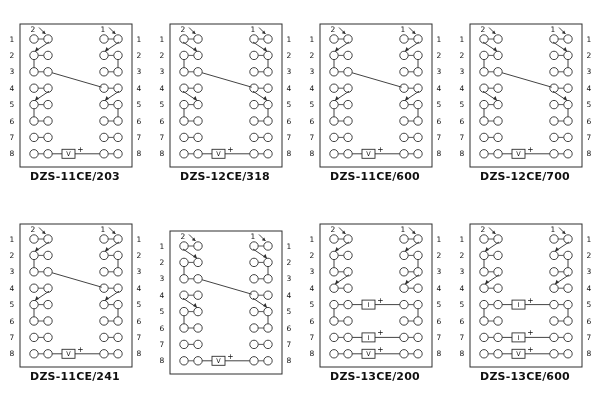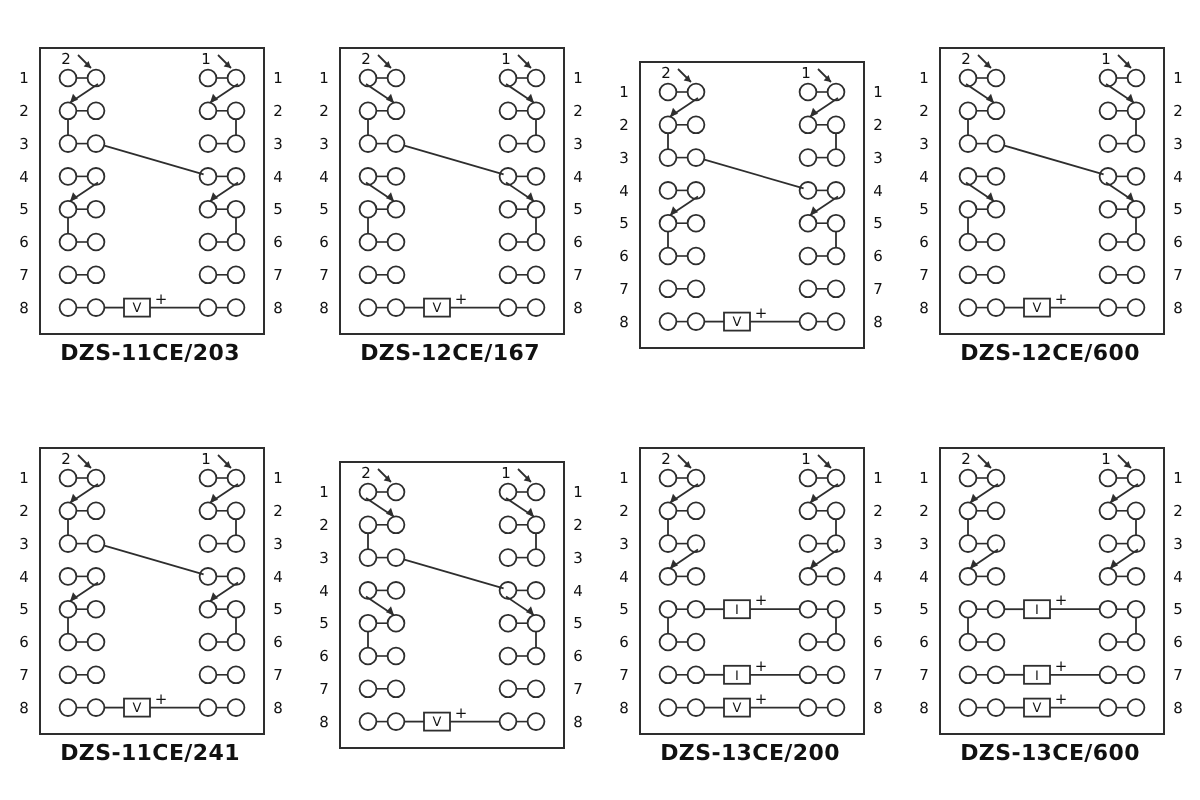--- a/index.html
+++ b/index.html
@@ -217,21 +217,21 @@
         <text x="68.5" y="139.2" text-anchor="middle" font-size="6.5" fill="#111111">V</text>
         <line x1="75" y1="136.79999999999998" x2="99.8" y2="136.79999999999998" stroke="#2e2e2e" stroke-width="0.9"></line>
         <text x="80.5" y="134.79999999999998" text-anchor="middle" font-size="7.5" fill="#111111">+</text>
         <text x="33" y="15" text-anchor="middle" font-size="7.5" fill="#111111">2</text>
         <line x1="39" y1="10.5" x2="45.5" y2="17" stroke="#2e2e2e" stroke-width="0.9"></line>
         <polygon points="45.5,17 41.8,16.2 44.3,13.5" fill="#2e2e2e"></polygon>
         <text x="103" y="15" text-anchor="middle" font-size="7.5" fill="#111111">1</text>
         <line x1="109" y1="10.5" x2="115.5" y2="17" stroke="#2e2e2e" stroke-width="0.9"></line>
         <polygon points="115.5,17 111.8,16.2 114.3,13.5" fill="#2e2e2e"></polygon>
       </svg>
-    <div class="panel-label">DZS-12CE/167</div>
+    <div class="panel-label">DZS-12CE/318</div>
   </div>
 
   <div class="panel">
     <svg viewBox="0 0 150 152" width="150" height="152">
         <rect x="20" y="7" width="112" height="143" fill="none" stroke="#2e2e2e" stroke-width="1"></rect>
         <text x="12" y="24.6" text-anchor="middle" font-size="7.5" fill="#111111">1</text>
         <text x="139" y="24.6" text-anchor="middle" font-size="7.5" fill="#111111">1</text>
         <text x="12" y="41" text-anchor="middle" font-size="7.5" fill="#111111">2</text>
         <text x="139" y="41" text-anchor="middle" font-size="7.5" fill="#111111">2</text>
         <text x="12" y="57.4" text-anchor="middle" font-size="7.5" fill="#111111">3</text>
@@ -312,20 +312,21 @@
         <text x="68.5" y="139.2" text-anchor="middle" font-size="6.5" fill="#111111">V</text>
         <line x1="75" y1="136.79999999999998" x2="99.8" y2="136.79999999999998" stroke="#2e2e2e" stroke-width="0.9"></line>
         <text x="80.5" y="134.79999999999998" text-anchor="middle" font-size="7.5" fill="#111111">+</text>
         <text x="33" y="15" text-anchor="middle" font-size="7.5" fill="#111111">2</text>
         <line x1="39" y1="10.5" x2="45.5" y2="17" stroke="#2e2e2e" stroke-width="0.9"></line>
         <polygon points="45.5,17 41.8,16.2 44.3,13.5" fill="#2e2e2e"></polygon>
         <text x="103" y="15" text-anchor="middle" font-size="7.5" fill="#111111">1</text>
         <line x1="109" y1="10.5" x2="115.5" y2="17" stroke="#2e2e2e" stroke-width="0.9"></line>
         <polygon points="115.5,17 111.8,16.2 114.3,13.5" fill="#2e2e2e"></polygon>
       </svg>
+    <div class="panel-label">DZS-11CE/600</div>
   </div>
 
   <div class="panel">
     <svg viewBox="0 0 150 152" width="150" height="152">
         <rect x="20" y="7" width="112" height="143" fill="none" stroke="#2e2e2e" stroke-width="1"></rect>
         <text x="12" y="24.6" text-anchor="middle" font-size="7.5" fill="#111111">1</text>
         <text x="139" y="24.6" text-anchor="middle" font-size="7.5" fill="#111111">1</text>
         <text x="12" y="41" text-anchor="middle" font-size="7.5" fill="#111111">2</text>
         <text x="139" y="41" text-anchor="middle" font-size="7.5" fill="#111111">2</text>
         <text x="12" y="57.4" text-anchor="middle" font-size="7.5" fill="#111111">3</text>
@@ -406,21 +407,21 @@
         <text x="68.5" y="139.2" text-anchor="middle" font-size="6.5" fill="#111111">V</text>
         <line x1="75" y1="136.79999999999998" x2="99.8" y2="136.79999999999998" stroke="#2e2e2e" stroke-width="0.9"></line>
         <text x="80.5" y="134.79999999999998" text-anchor="middle" font-size="7.5" fill="#111111">+</text>
         <text x="33" y="15" text-anchor="middle" font-size="7.5" fill="#111111">2</text>
         <line x1="39" y1="10.5" x2="45.5" y2="17" stroke="#2e2e2e" stroke-width="0.9"></line>
         <polygon points="45.5,17 41.8,16.2 44.3,13.5" fill="#2e2e2e"></polygon>
         <text x="103" y="15" text-anchor="middle" font-size="7.5" fill="#111111">1</text>
         <line x1="109" y1="10.5" x2="115.5" y2="17" stroke="#2e2e2e" stroke-width="0.9"></line>
         <polygon points="115.5,17 111.8,16.2 114.3,13.5" fill="#2e2e2e"></polygon>
       </svg>
-    <div class="panel-label">DZS-12CE/600</div>
+    <div class="panel-label">DZS-12CE/700</div>
   </div>
 
   <div class="panel">
     <svg viewBox="0 0 150 152" width="150" height="152">
         <rect x="20" y="7" width="112" height="143" fill="none" stroke="#2e2e2e" stroke-width="1"></rect>
         <text x="12" y="24.6" text-anchor="middle" font-size="7.5" fill="#111111">1</text>
         <text x="139" y="24.6" text-anchor="middle" font-size="7.5" fill="#111111">1</text>
         <text x="12" y="41" text-anchor="middle" font-size="7.5" fill="#111111">2</text>
         <text x="139" y="41" text-anchor="middle" font-size="7.5" fill="#111111">2</text>
         <text x="12" y="57.4" text-anchor="middle" font-size="7.5" fill="#111111">3</text>

